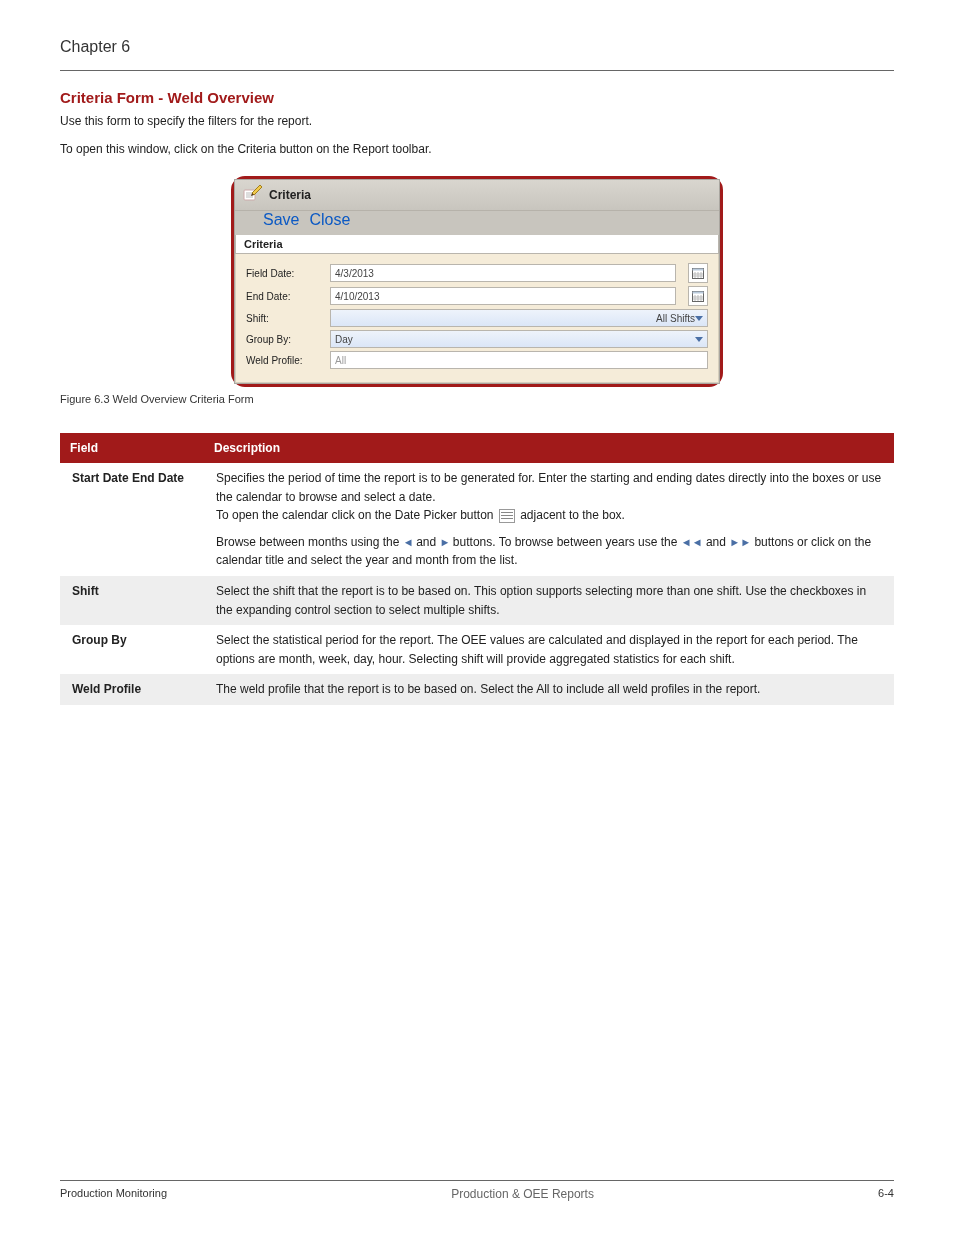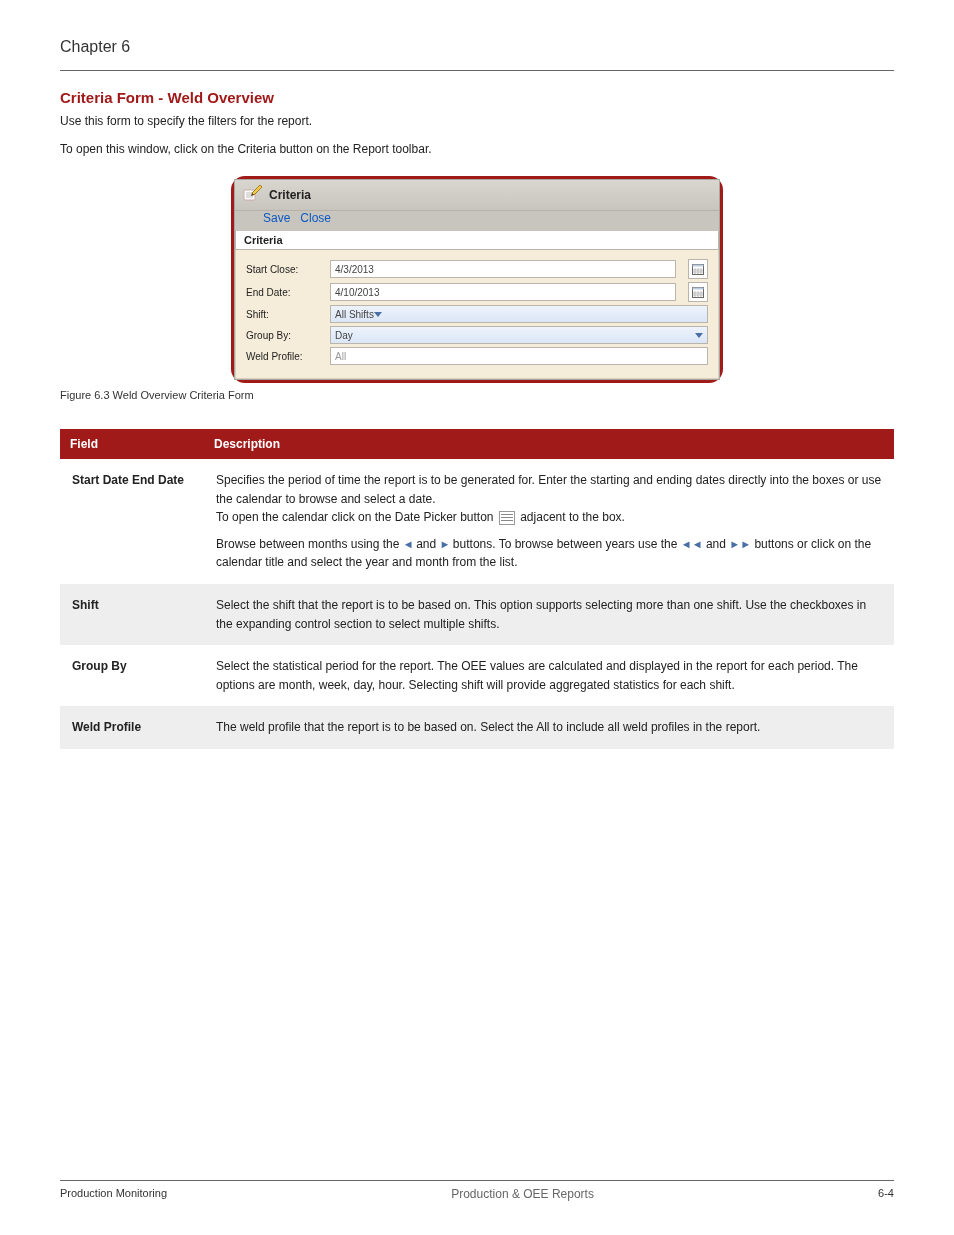--- a/index.html
+++ b/index.html
@@ -7,33 +7,33 @@
   .rule{border:0;border-top:1px solid #666;margin:0 0 18px}
   .page-top{font-size:16px;color:#333;margin-bottom:14px}
   h2.sec{font-size:15px;color:#a11a1a;font-weight:700;margin:0 0 6px}
   .body-text{font-size:12px;line-height:1.5;margin:0 0 10px}
   .figwrap{display:flex;justify-content:center;margin:18px 0 4px}
   .winouter{border:3px solid #a11a1a;border-radius:14px;background:#dedbd6;width:486px}
   .wininner{border:1px solid #a9a6a0;background:#c8c5be}
   .titlebar{display:flex;align-items:center;padding:4px 8px;gap:6px;background:linear-gradient(#d9d6cf,#c8c5be);border-bottom:1px solid #b6b2aa}
   .title-strong{font-weight:700;font-size:12px}
   .tlinks{display:flex;gap:10px;margin-left:28px}
-  .tlink{font-size:12px;color:#0b59c4}
+  .tlink{font-size:16px;color:#0b59c4}
   .secbar{background:#fff;border:1px solid #b9b5ad;border-top:none;padding:3px 8px;font-size:11px;font-weight:700}
   .formarea{background:#f5ecd9;border:1px solid #d6cfbd;border-top:none;padding:6px 10px 10px}
   .frow{display:flex;align-items:center;margin:3px 0;gap:8px}
   .flabel{width:76px;font-size:10px}
   .finput{flex:1;display:flex;align-items:center;background:#fff;border:1px solid #b9b5ad;height:18px;padding:0 4px;font-size:10px;color:#444;box-sizing:border-box}
   .finput.sel{background:linear-gradient(#eef3fb,#dbe6f7)}
   .ficon{width:18px;height:18px;margin-left:4px;border:1px solid #b9b5ad;background:#fff;display:flex;align-items:center;justify-content:center}
   .caret-down{width:0;height:0;border-left:4px solid transparent;border-right:4px solid transparent;border-top:5px solid #4a6fa5}
   .figcap{font-size:11px;color:#333;margin:6px 0 28px}
   table.crit{width:100%;border-collapse:collapse;font-size:12px}
   table.crit th{background:#a11a1a;color:#fff;text-align:left;padding:8px 10px;font-weight:600}
-  table.crit td{padding:12px 12px;vertical-align:top;line-height:1.55}
+  table.crit td{padding:6px 12px;vertical-align:top;line-height:1.55}
   table.crit tr.alt td{background:#eee}
   table.crit td.lbl{width:120px;font-weight:600}
   .inline-cal{display:inline-flex;vertical-align:middle;border:1px solid #999;width:14px;height:12px;position:relative;margin:0 2px}
   .inline-cal:before{content:"";position:absolute;top:2px;left:1px;right:1px;bottom:1px;background:repeating-linear-gradient(#888 0 1px,transparent 1px 3px)}
   .nav-glyph{color:#4a6fa5;font-size:11px;font-weight:bold}
   .footer{position:absolute;bottom:34px;left:60px;right:60px}
   .frule{border:0;border-top:1px solid #666;margin:0 0 6px}
   .fline{display:flex;justify-content:space-between;font-size:11px;color:#333}
   .fline .mid{font-size:12px;color:#666}
   .ico-pencil{display:inline-block}
@@ -67,21 +67,21 @@
         </span>
         <span class="title-strong">Criteria</span>
       </div>
       <div class="tlinks" style="padding:0 0 6px 0">
         <span class="tlink">Save</span>
         <span class="tlink">Close</span>
       </div>
       <div class="secbar">Criteria</div>
       <div class="formarea">
         <div class="frow">
-          <div class="flabel">Start Close:</div>
+          <div class="flabel">Field Date:</div>
           <div class="finput">4/3/2013</div>
           <div class="ficon cal-box">
             <svg width="12" height="12" viewBox="0 0 12 12">
                   <rect x="0.5" y="1.5" width="11" height="10" fill="#fff" stroke="#666"></rect>
                   <rect x="0.5" y="1.5" width="11" height="2" fill="#bcd"></rect>
                   <line x1="3" y1="5" x2="3" y2="11" stroke="#bbb"></line>
                   <line x1="6" y1="5" x2="6" y2="11" stroke="#bbb"></line>
                   <line x1="9" y1="5" x2="9" y2="11" stroke="#bbb"></line>
                   <line x1="1" y1="7" x2="11" y2="7" stroke="#bbb"></line>
                   <line x1="1" y1="9" x2="11" y2="9" stroke="#bbb"></line>
@@ -98,21 +98,21 @@
                   <line x1="3" y1="5" x2="3" y2="11" stroke="#bbb"></line>
                   <line x1="6" y1="5" x2="6" y2="11" stroke="#bbb"></line>
                   <line x1="9" y1="5" x2="9" y2="11" stroke="#bbb"></line>
                   <line x1="1" y1="7" x2="11" y2="7" stroke="#bbb"></line>
                   <line x1="1" y1="9" x2="11" y2="9" stroke="#bbb"></line>
                 </svg>
           </div>
         </div>
         <div class="frow">
           <div class="flabel">Shift:</div>
-          <div class="finput sel" style="justify-content:flex-start">
+          <div class="finput sel" style="justify-content:flex-end">
             <span>All Shifts</span>
             <span class="caret-down"></span>
           </div>
         </div>
         <div class="frow">
           <div class="flabel">Group By:</div>
           <div class="finput sel" style="justify-content:space-between">
             <span>Day</span>
             <span class="caret-down"></span>
           </div>

